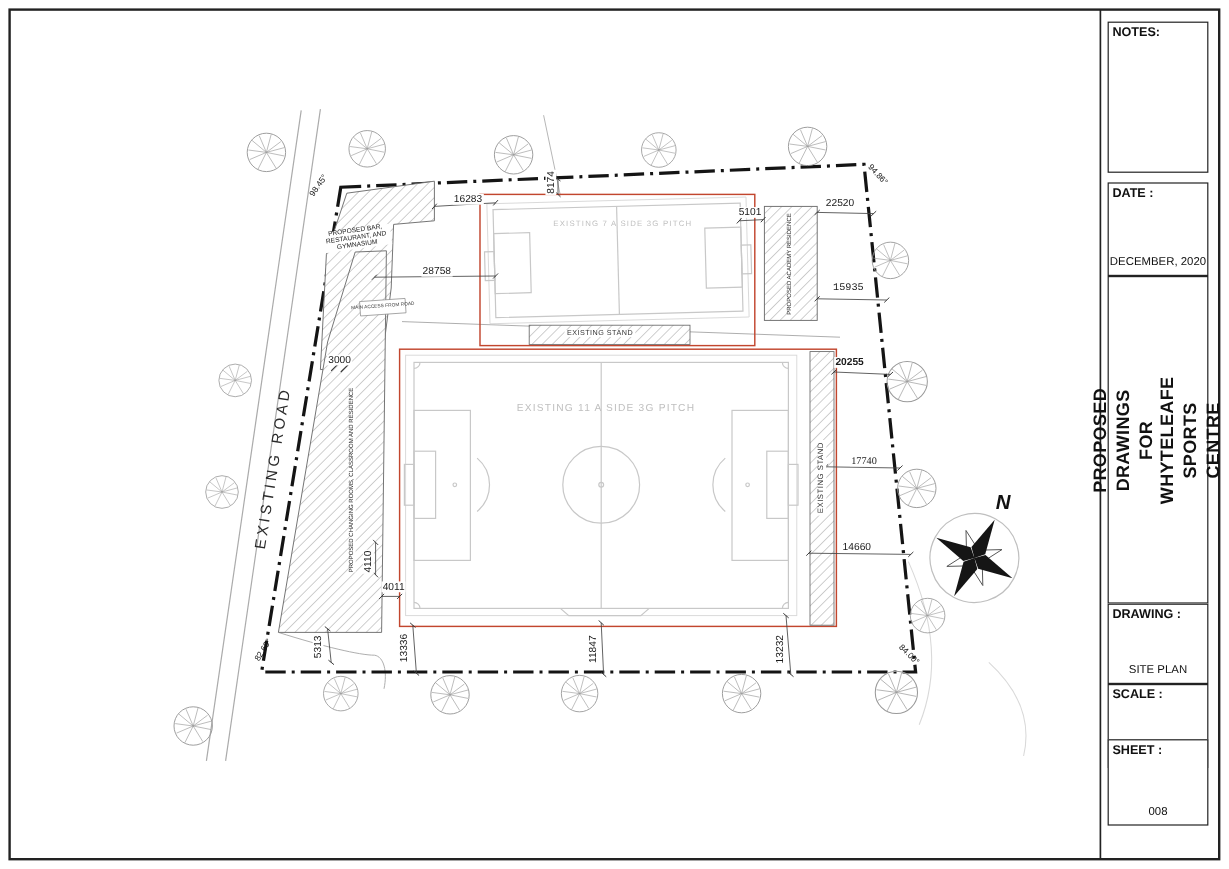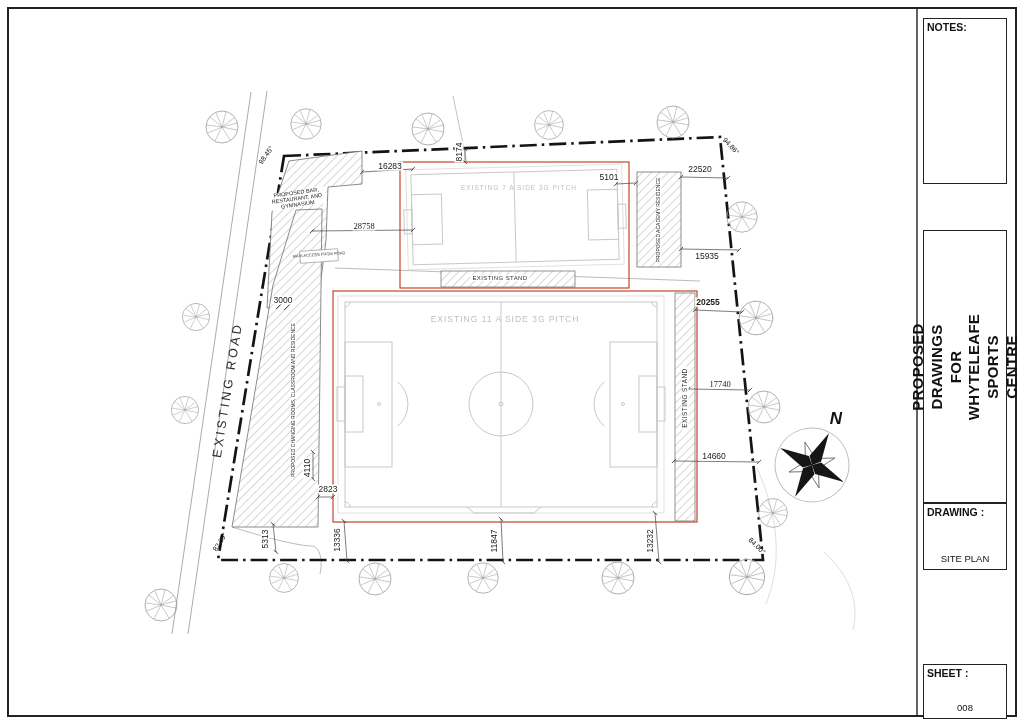--- a/index.html
+++ b/index.html
@@ -168,63 +168,71 @@
       <path d="M0,-36 L6.5,-7 L0,0 L-6.5,-7 Z" transform="rotate(270)"></path>
     </g>
   </g>
 </svg>
 
 <div class="lbl roadlbl" style="left:228px;top:390px;transform:translate(-50%,-50%) rotate(-81deg);">EXISTING ROAD</div>
 
 <div class="lbl northlbl" style="left:836px;top:419px;">N</div>
 
 <div class="lbl pitchlbl" style="left:519px;top:188px;font-size:6.5px;">EXISTING 7 A SIDE 3G PITCH</div>
-<div class="lbl pitchlbl" style="left:505px;top:319px;font-size:8.5px;">EXISTING 11 A SIDE 3G PITCH</div>
+<div class="lbl pitchlbl" style="left:505px;top:340px;font-size:8.5px;">EXISTING 11 A SIDE 3G PITCH</div>
 
 <div class="lbl standlbl" style="left:500px;top:278px;">EXISTING STAND</div>
 <div class="lbl standlbl" style="left:685px;top:398px;transform:translate(-50%,-50%) rotate(-90deg);font-size:6.5px;">EXISTING STAND</div>
 
 <div class="lbl bldlbl" style="left:297px;top:199px;width:58px;white-space:normal;transform:translate(-50%,-50%) rotate(-8deg);">PROPOSED BAR, RESTAURANT, AND GYMNASIUM</div>
 <div class="lbl bldlbl" style="left:659px;top:220px;font-size:5px;transform:translate(-50%,-50%) rotate(-90deg);">PROPOSED ACADEMY RESIDENCE</div>
 <div class="lbl bldlbl" style="left:294px;top:400px;font-size:5px;transform:translate(-50%,-50%) rotate(-90deg);">PROPOSED CHANGING ROOMS, CLASSROOM AND RESIDENCE</div>
 <div class="lbl" style="left:319px;top:255px;font-size:4px;color:#444;transform:translate(-50%,-50%) rotate(-4deg);">MAIN ACCESS FROM ROAD</div>
 
 <div class="lbl anglbl" style="left:266px;top:155px;transform:translate(-50%,-50%) rotate(-55deg);">98.45°</div>
 <div class="lbl anglbl" style="left:731px;top:146px;transform:translate(-50%,-50%) rotate(47deg);">94.86°</div>
 <div class="lbl anglbl" style="left:220px;top:542px;transform:translate(-50%,-50%) rotate(-58deg);">82.69°</div>
 <div class="lbl anglbl" style="left:757px;top:546px;transform:translate(-50%,-50%) rotate(44deg);">84.00°</div>
 
 <div class="lbl dimlbl" style="left:390px;top:166px;text-align:right;">16283</div>
-<div class="lbl dimlbl" style="left:364px;top:226px;font-family:Liberation Serif, serif;">28758</div>
+<div class="lbl dimlbl" style="left:364px;top:226px;">28758</div>
 <div class="lbl dimlbl" style="left:459px;top:152px;transform:translate(-50%,-50%) rotate(-90deg);">8174</div>
-<div class="lbl dimlbl" style="left:609px;top:177px;">5101</div>
+<div class="lbl dimlbl" style="left:625px;top:177px;">5101</div>
 <div class="lbl dimlbl" style="left:700px;top:169px;">22520</div>
-<div class="lbl dimlbl" style="left:707px;top:256px;">15935</div>
+<div class="lbl dimlbl" style="left:707px;top:240px;font-family:Liberation Mono, monospace;">15935</div>
 <div class="lbl dimlbl" style="left:708px;top:302px;font-weight:bold;">20255</div>
 <div class="lbl dimlbl" style="left:720px;top:384px;font-family:Liberation Serif, serif;">17740</div>
 <div class="lbl dimlbl" style="left:714px;top:456px;">14660</div>
 <div class="lbl dimlbl" style="left:283px;top:300px;">3000</div>
 <div class="lbl dimlbl" style="left:307px;top:468px;transform:translate(-50%,-50%) rotate(-90deg);">4110</div>
-<div class="lbl dimlbl" style="left:328px;top:489px;">2823</div>
+<div class="lbl dimlbl" style="left:328px;top:489px;">4011</div>
 <div class="lbl dimlbl" style="left:265px;top:539px;transform:translate(-50%,-50%) rotate(-90deg);">5313</div>
 <div class="lbl dimlbl" style="left:337px;top:540px;transform:translate(-50%,-50%) rotate(-90deg);">13336</div>
 <div class="lbl dimlbl" style="left:494px;top:541px;transform:translate(-50%,-50%) rotate(-90deg);">11847</div>
 <div class="lbl dimlbl" style="left:650px;top:541px;transform:translate(-50%,-50%) rotate(-90deg);">13232</div>
 
-<div class="tb-box" style="top:18px;height:166px;">
+<div class="tb-box" style="top:18px;height:126px;">
   <span class="tb-label">NOTES:</span>
+</div>
+<div class="tb-box" style="top:152px;height:78px;">
+  <span class="tb-label">DATE :</span>
+  <span class="tb-value">DECEMBER, 2020</span>
 </div>
 <div class="tb-box" style="top:230px;height:273px;">
   <div class="tb-title-text">
     <div>PROPOSED DRAWINGS FOR</div>
     <div>WHYTELEAFE SPORTS CENTRE</div>
   </div>
 </div>
 <div class="tb-box" style="top:503px;height:67px;">
   <span class="tb-label">DRAWING :</span>
   <span class="tb-value">SITE PLAN</span>
 </div>
-<div class="tb-box" style="top:664px;height:55px;">
+<div class="tb-box" style="top:570px;height:70px;">
+  <span class="tb-label">SCALE :</span>
+  <span class="tb-value">1 : 500</span>
+</div>
+<div class="tb-box" style="top:616px;height:72px;">
   <span class="tb-label">SHEET :</span>
   <span class="tb-value">008</span>
 </div>
 
 </div>
 
 </body></html>

